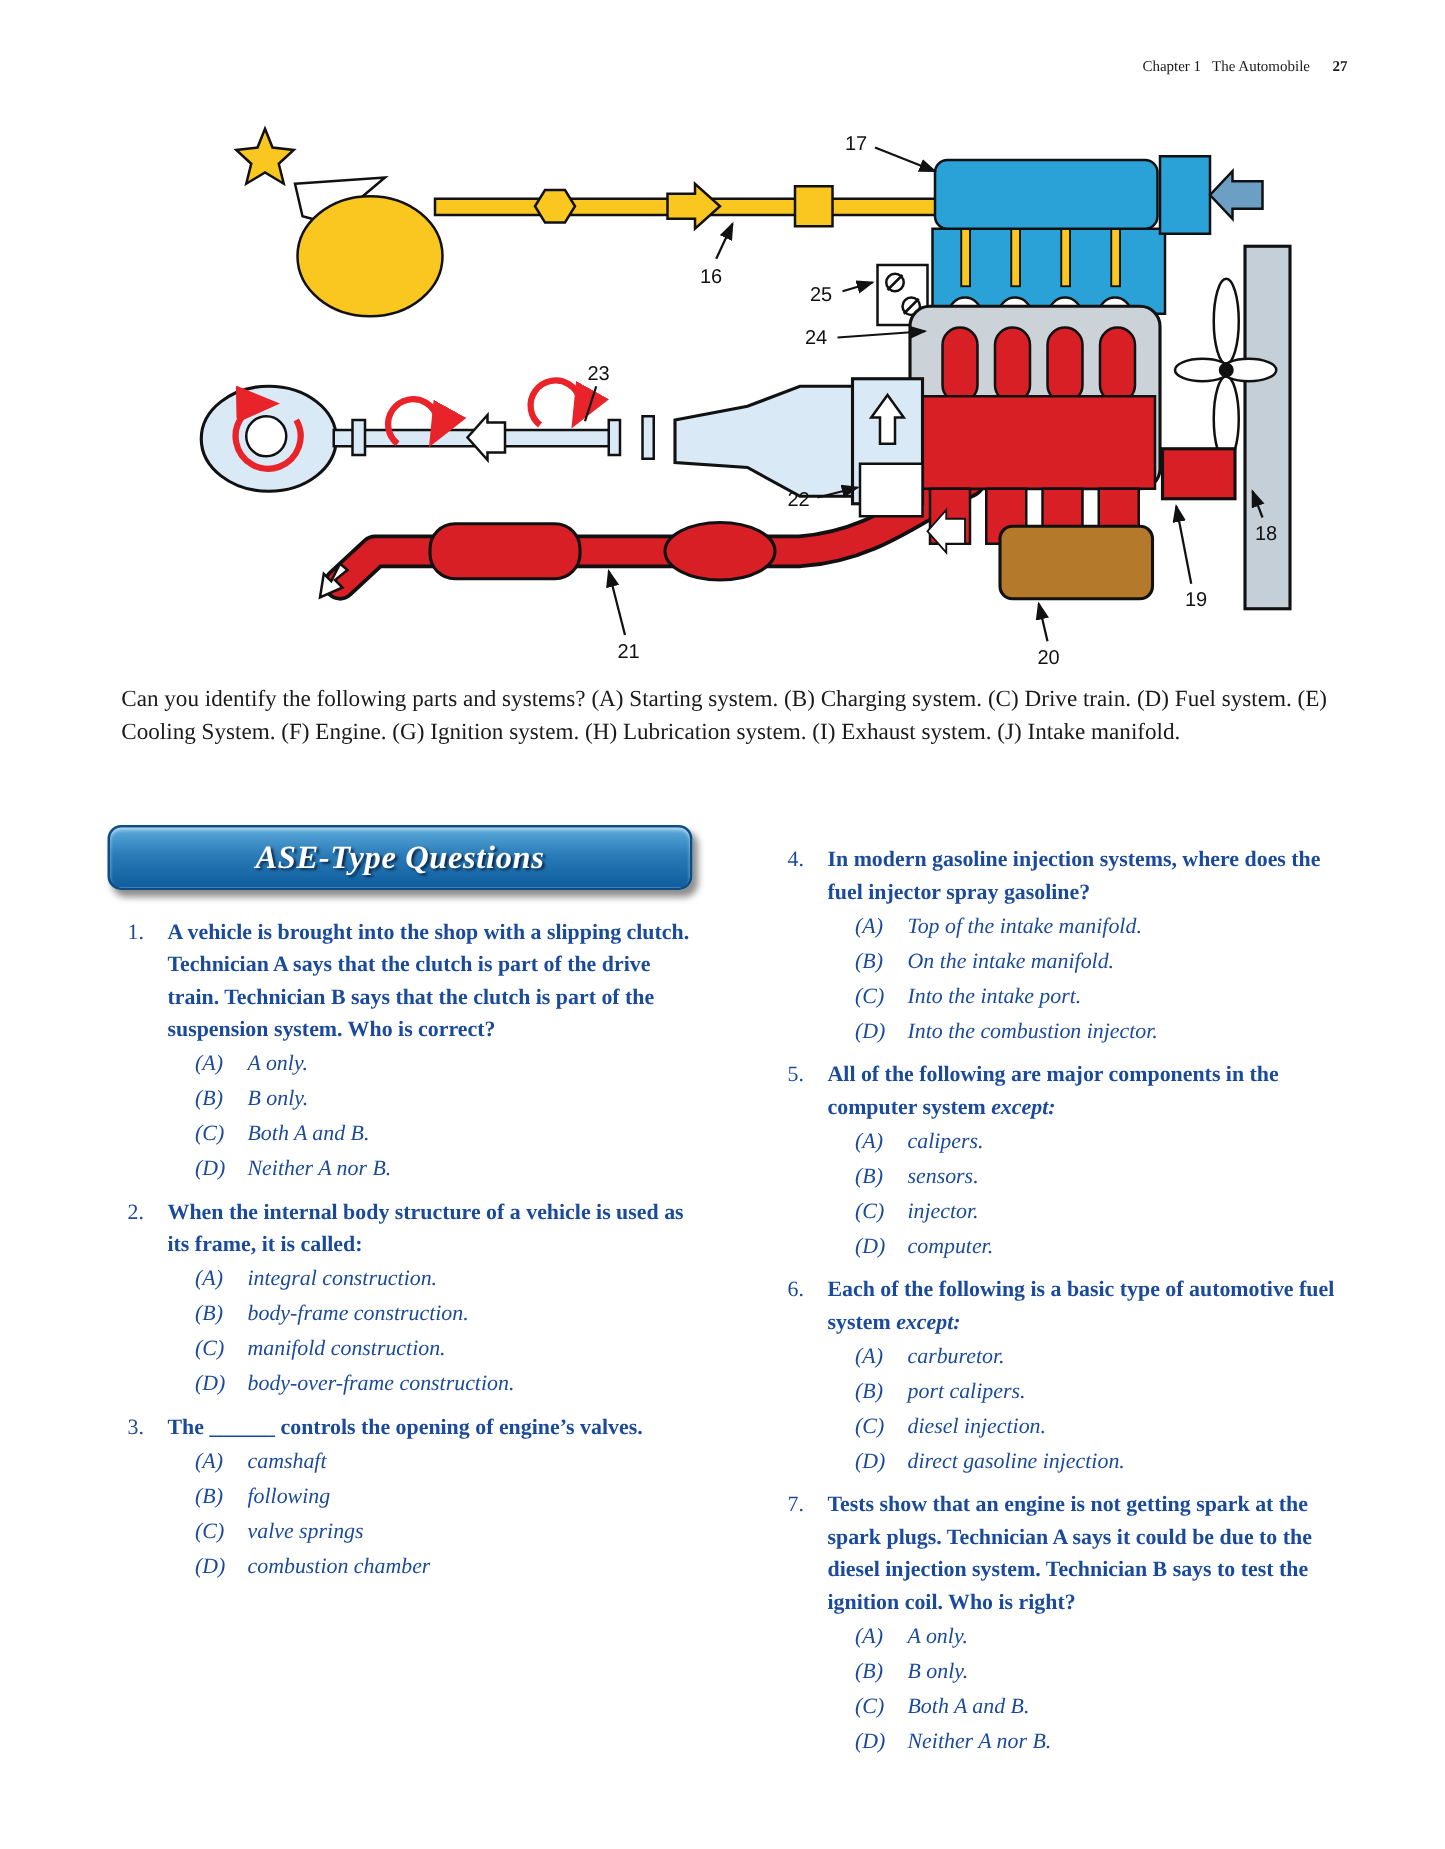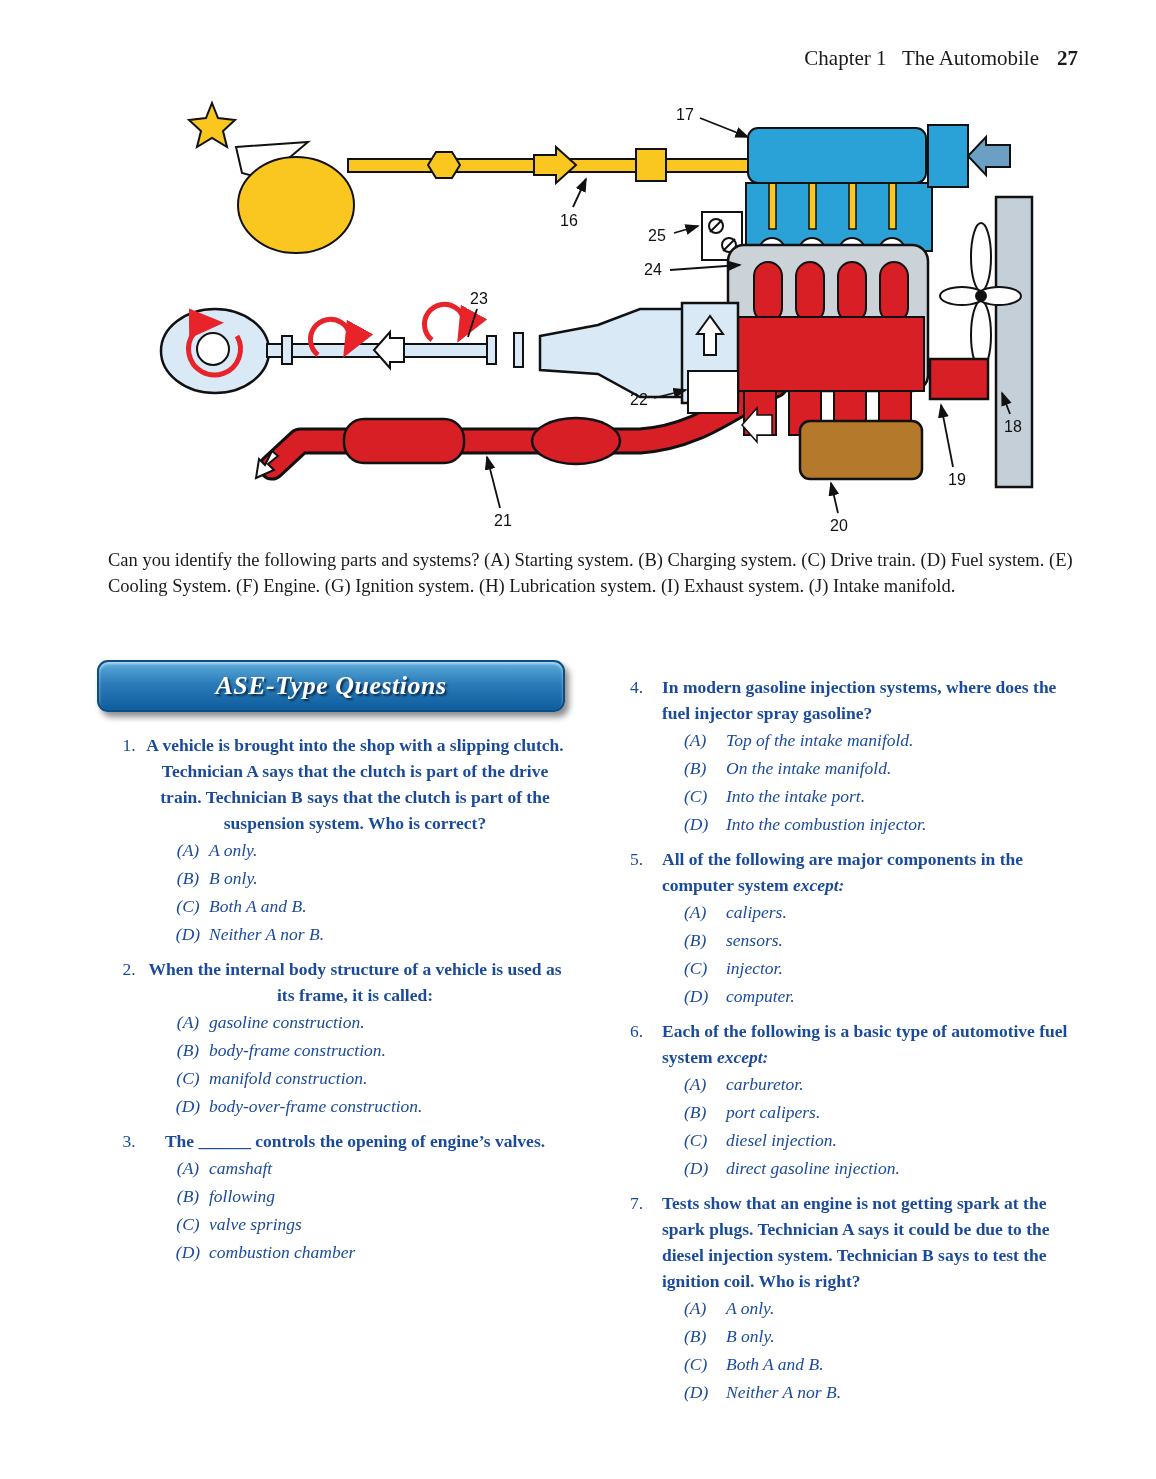--- a/index.html
+++ b/index.html
@@ -1,29 +1,29 @@
 <!DOCTYPE html>
 <html><head>
 <meta charset="utf-8">
 <style>
   * { margin:0; padding:0; box-sizing:border-box; }
   html,body { background:#ffffff; }
   .page {
     position:relative; width:1156px; height:1479px; background:#fff;
     font-family:"Liberation Serif", serif; overflow:hidden;
   }
-  .header { position:absolute; top:46px; right:78px; font-size:21px; color:#1a1a1a; }
+  .header { position:absolute; top:46px; right:78px; font-size:12px; color:#1a1a1a; }
   .header span { white-space:pre; }
   .header .pagenum { font-weight:bold; margin-left:18px; }
   .diagram { position:absolute; top:85px; left:0; }
   .caption {
-    position:absolute; top:547px; left:108px; width:966px;
+    position:absolute; top:547px; left:97px; width:966px;
     font-size:18.5px; line-height:1.42; color:#1a1a1a;
   }
-  .col-left  { position:absolute; top:660px; left:97px;  width:468px;text-align:center; }
+  .col-left  { position:absolute; top:660px; left:86px;  width:468px; }
   .col-right { position:absolute; top:674px; left:630px; width:450px; }
   .banner {
     width:468px; height:52px; border-radius:11px; border:2px solid #0b4d85;
     background:linear-gradient(180deg,#5cacdc 0%, #2b7cb8 45%, #0e5d9e 100%);
     box-shadow: 4px 5px 6px rgba(0,0,0,0.45), inset 0 2px 3px rgba(255,255,255,0.55);
     display:flex; align-items:center; justify-content:center; margin-bottom:20px;
   }
   .banner span {
     color:#ffffff; font-size:26px; font-weight:bold; font-style:italic;
     text-shadow:2px 2px 2px rgba(8,30,60,0.85); letter-spacing:0.5px;
@@ -222,21 +222,21 @@
           </div>
       </div>
 
       <div class="question">
         <div class="q-row">
           <span class="q-num">2.</span>
           <span class="q-text"><span>When the internal body structure of a vehicle is used as its frame, it is called:</span><em></em></span>
         </div>
         <div class="option">
             <span class="opt-letter">(A)</span>
-            <span class="opt-text">gasoline construction.</span>
+            <span class="opt-text">integral construction.</span>
           </div>
         <div class="option">
             <span class="opt-letter">(B)</span>
             <span class="opt-text">body-frame construction.</span>
           </div>
         <div class="option">
             <span class="opt-letter">(C)</span>
             <span class="opt-text">manifold construction.</span>
           </div>
         <div class="option">

